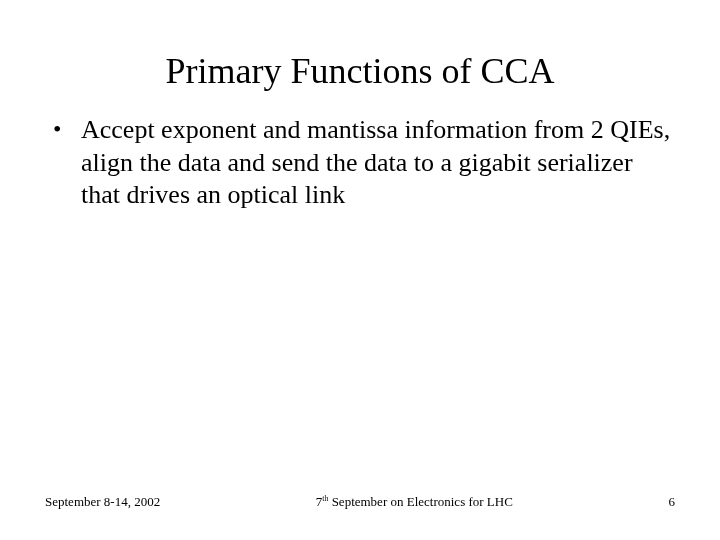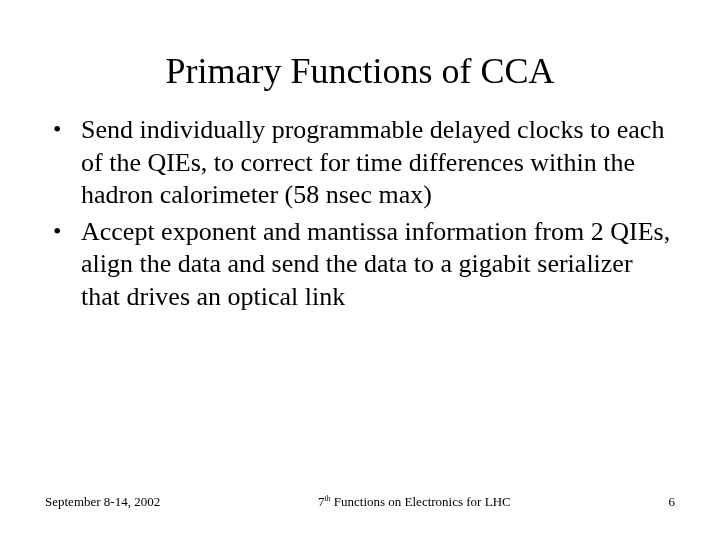--- a/index.html
+++ b/index.html
@@ -66,21 +66,20 @@
       vertical-align: super;
       line-height: 0;
     }
   </style>
 </head>
 <body>
 
 <h1 class="slide-title">Primary Functions of CCA</h1>
 
 <ul class="bullet-list">
-  <li class="bullet-item">Send  individually programmable delayed clocks to each of the QIEs, to correct for time differences within the hadron calorimeter (58 nsec max)</li>
   <li class="bullet-item">Accept exponent and mantissa information from 2 QIEs, align the data and send the data to a gigabit serializer that drives an optical link</li>
 </ul>
 
 <div class="footer">
   <span class="footer-left">September 8-14, 2002</span>
-  <span class="footer-center"><span>7</span><span class="sup">th</span><span> Functions on Electronics for LHC</span></span>
+  <span class="footer-center"><span>7</span><span class="sup">th</span><span> September on Electronics for LHC</span></span>
   <span class="footer-right">6</span>
 </div>
 
 </body></html>

